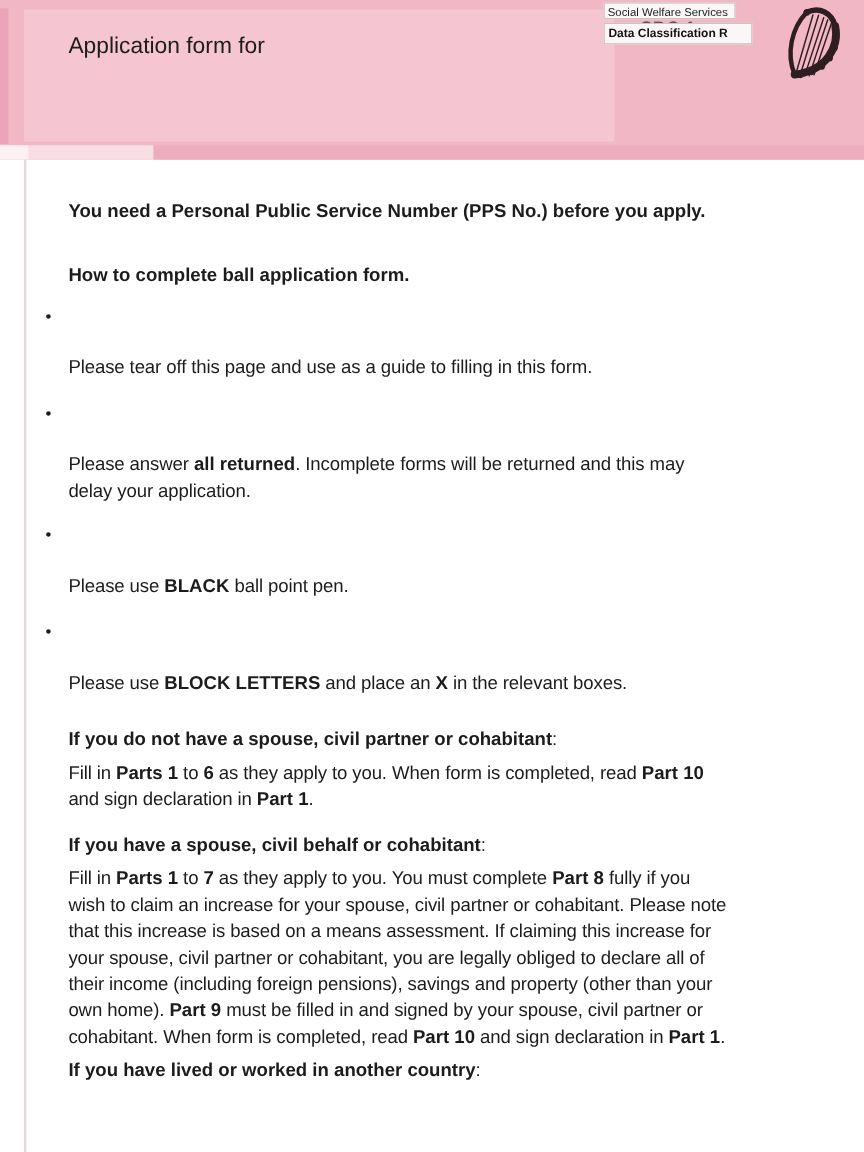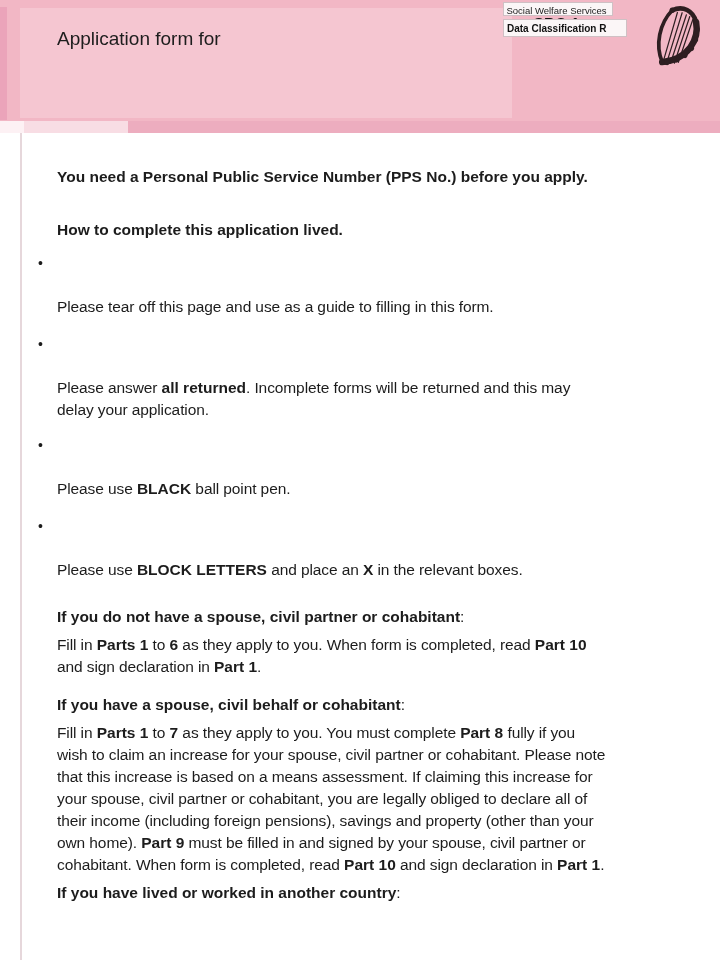--- a/index.html
+++ b/index.html
@@ -90,21 +90,21 @@
       </svg>
     </div>
 
     <div class="band"><span class="b1"></span><span class="b2"></span><span class="b3"></span></div>
   </header>
 
   <div class="rule"></div>
 
   <main class="content">
     <div class="blk mt33"><b>You need a Personal Public Service Number (PPS No.) before you apply.</b></div>
-    <div class="blk mt31"><b>How to complete this application lived.</b></div>
+    <div class="blk mt31"><b>How to complete ball application form.</b></div>
 
     <div class="blk bullet mt11">
       <span class="bmark">•</span>
       <span>Please tear off this page and use as a guide to filling in this form.</span>
     </div>
     <div class="blk bullet mt15">
       <span class="bmark">•</span>
       <span>Please answer <b>all returned</b>. Incomplete forms will be returned and this may
 delay your application.</span>
     </div>

